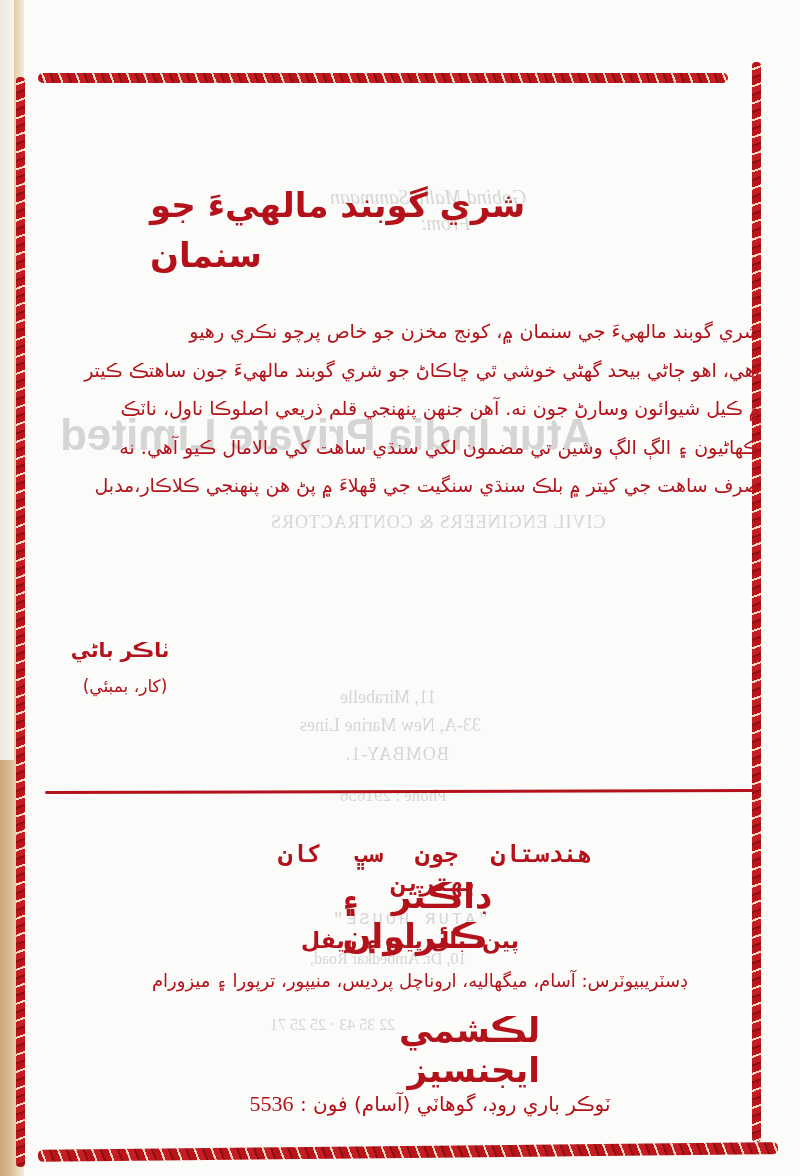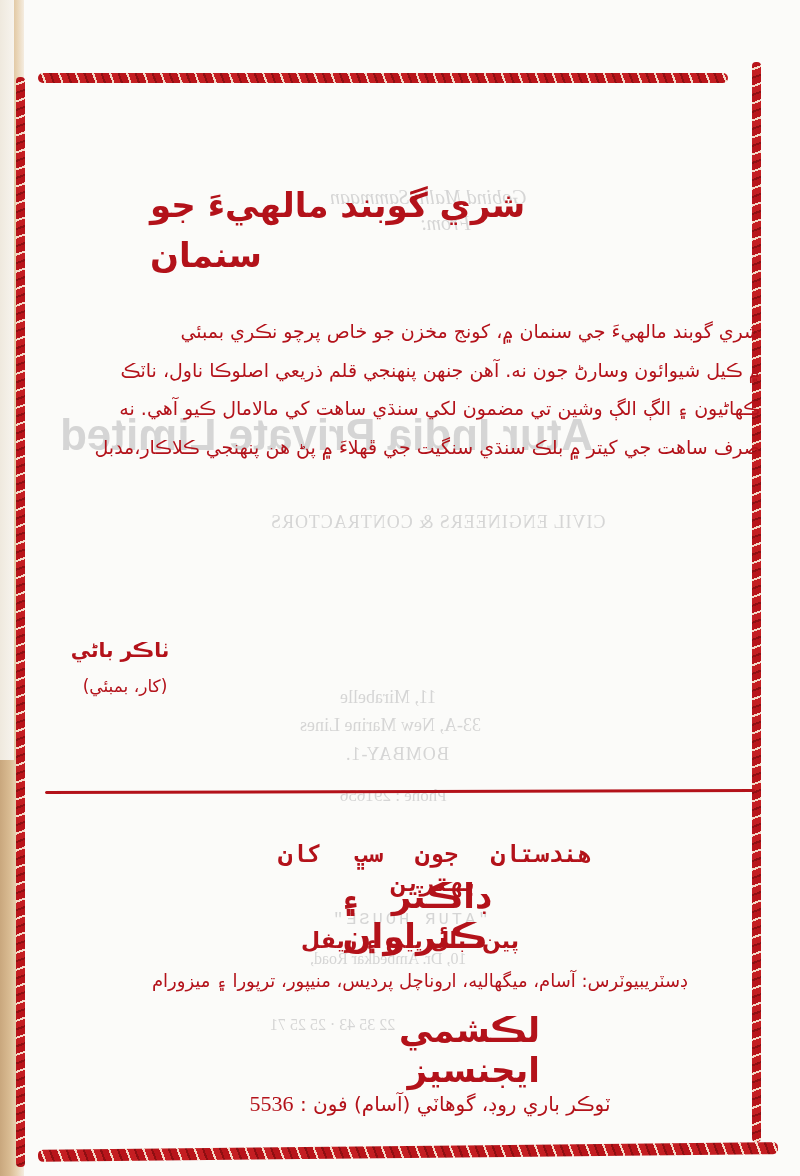--- a/index.html
+++ b/index.html
@@ -210,21 +210,22 @@
 <div class="ghost" style="left:300px; top:715px; font-size:18px;">33-A, New Marine Lines</div>
 <div class="ghost" style="left:345px; top:744px; font-size:18px; letter-spacing:1px;">BOMBAY-1.</div>
 <div class="ghost" style="left:340px; top:786px; font-size:17px;">Phone : 291656</div>
 <div class="ghost" style="left:330px; top:910px; font-size:17px; letter-spacing:3px; font-family:'Liberation Mono', monospace;">"ATUR HOUSE"</div>
 <div class="ghost" style="left:310px; top:950px; font-size:16px;">10, Dr. Ambedkar Road,</div>
 <div class="ghost" style="left:270px; top:1016px; font-size:16px;">22 35 43 · 25 25 71</div>
 
 <div id="heading" class="ink rtl">شري گوبند مالهيءَ جو سنمان</div>
 
 <div id="body-text" class="ink rtl">
-  <span class="line">شري گوبند مالهيءَ جي سنمان ۾، کونج مخزن جو خاص پرچو نڪري بمبئي</span>
+  <span class="line">شري گوبند مالهيءَ جي سنمان ۾، کونج مخزن جو خاص پرچو نڪري رهيو</span>
+  <span class="line">آهي، اهو ڄاڻي بيحد گهڻي خوشي ٿي ڇاڪاڻ جو شري گوبند مالهيءَ جون ساهتڪ ڪيتر</span>
   <span class="line">۾ ڪيل شيوائون وسارڻ جون نه. آهن جنهن پنهنجي قلم ذريعي اصلوڪا ناول، ناٽڪ</span>
   <span class="line">ڪهاڻيون ۽ الڳ الڳ وشين تي مضمون لکي سنڌي ساهت کي مالامال ڪيو آهي. نه</span>
   <span class="line">صرف ساهت جي کيتر ۾ بلڪ سنڌي سنگيت جي ڦهلاءَ ۾ پڻ هن پنهنجي ڪلاڪار،مدبل</span>
 </div>
 
 <div id="signature-name" class="ink rtl">ٺاڪر باڻي</div>
 <div id="signature-place" class="ink rtl">(کار، بمبئي)</div>
 
 <div id="divider"></div>
 

